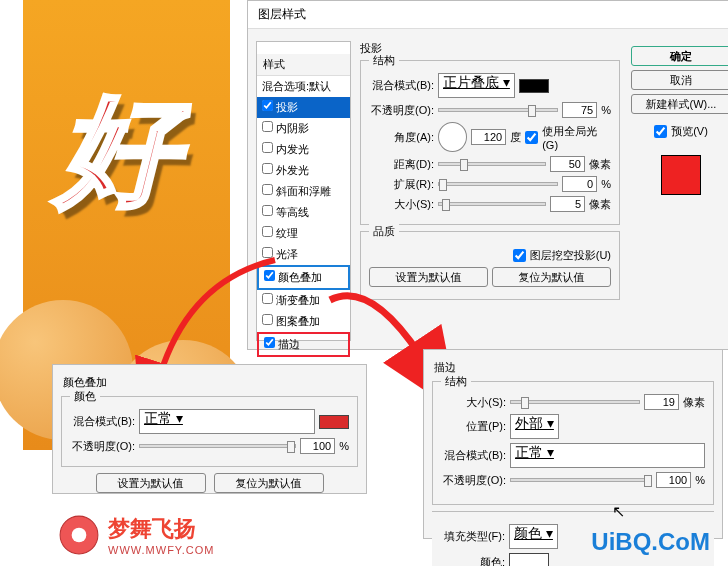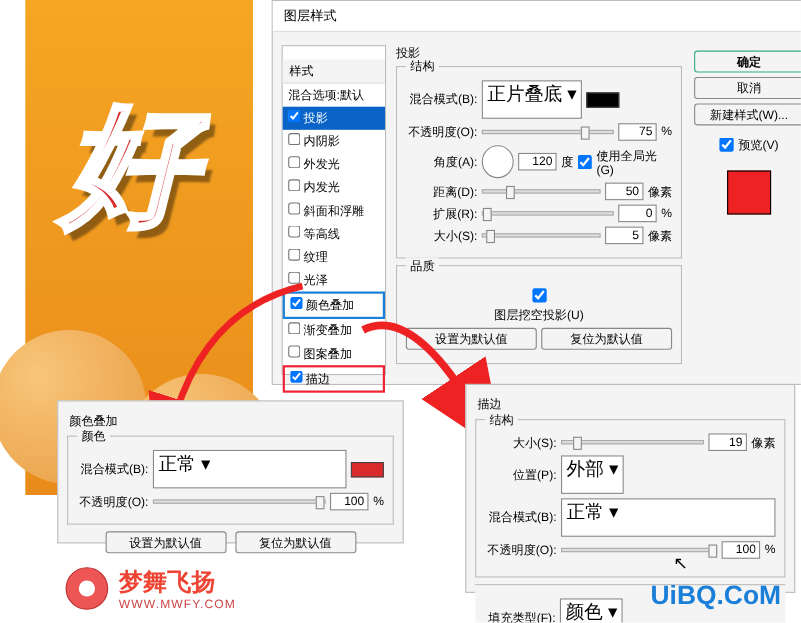--- a/index.html
+++ b/index.html
@@ -19,21 +19,21 @@
   .style-item.selected { background: #0a64c8; color: #fff; }
   .style-item input[type=checkbox] { width: 11px; height: 11px; }
   .hl-blue { border: 2px solid #1a7fd8; }
   .hl-red { border: 2px solid #e23; }
   
   .props { position: absolute; left: 112px; top: 40px; width: 260px; height: 310px; }
   .fieldset { border: 1px solid #bcbcbc; padding: 8px; margin-bottom: 6px; position: relative; background: #f4f4f4; }
   .fieldset > .legend { position: absolute; top: -8px; left: 8px; background: #f4f4f4; padding: 0 4px; font-size: 11px; }
   .row { display: flex; align-items: center; gap: 4px; margin: 4px 0; font-size: 11px; }
   .row label { min-width: 65px; text-align: right; }
-  .select { height: 35px; font-size: 17px; background: #fff; border: 1px solid #888; padding: 0 4px; }
+  .select { height: 25px; font-size: 14px; background: #fff; border: 1px solid #888; padding: 0 4px; text-decoration: underline; }
   .num-input { width: 35px; height: 16px; border: 1px solid #888; font-size: 11px; text-align: right; padding: 0 3px; background: #fff; }
   .slider { flex: 1; height: 4px; background: #ddd; border: 1px solid #aaa; position: relative; }
   .slider .thumb { position: absolute; top: -4px; width: 8px; height: 12px; background: #f4f4f4; border: 1px solid #888; }
   .color-sw { width: 30px; height: 14px; border: 1px solid #444; }
   .angle-dial { width: 30px; height: 30px; border-radius: 50%; border: 1px solid #888; background: #fff; position: relative; display: inline-block; }
   
   .btns { position: absolute; right: 8px; top: 45px; width: 100px; display: flex; flex-direction: column; gap: 4px; }
   .btn { height: 20px; border: 1px solid #888; background: #f4f4f4; font-size: 11px; border-radius: 3px; }
   .preview-sw { width: 40px; height: 40px; background: #e22; border: 1px solid #000; margin: 8px auto; }
   
@@ -79,25 +79,25 @@
         <div class="style-item selected">
           <input type="checkbox" checked="" style="">
           <span>投影</span>
         </div>
         <div class="style-item">
           <input type="checkbox" style="">
           <span>内阴影</span>
         </div>
         <div class="style-item">
           <input type="checkbox" style="">
+          <span>内发光</span>
+        </div>
+        <div class="style-item">
+          <input type="checkbox" style="">
           <span>外发光</span>
-        </div>
-        <div class="style-item">
-          <input type="checkbox" style="">
-          <span>内发光</span>
         </div>
         <div class="style-item">
           <input type="checkbox" style="">
           <span>斜面和浮雕</span>
         </div>
         <div class="style-item">
           <input type="checkbox" style="">
           <span>等高线</span>
         </div>
         <div class="style-item">
@@ -172,21 +172,21 @@
         <label>大小(S):</label>
         <div class="slider">
             <div class="thumb" style="left:3%"></div>
           </div>
         <input class="num-input" value="5" style="">
         <span>像素</span>
       </div>
     </div>
     <div class="fieldset">
       <div class="legend">品质</div>
-      <div class="row" style="margin-top:8px;flex-direction:column;">
+      <div class="row" style="margin-top:8px;">
         <span style="flex:1"></span>
         <input type="checkbox" checked="" style="">
         <span>图层挖空投影(U)</span>
       </div>
       <div class="row">
         <button class="btn" style="flex:1">设置为默认值</button>
         <button class="btn" style="flex:1">复位为默认值</button>
       </div>
     </div>
   </div>

